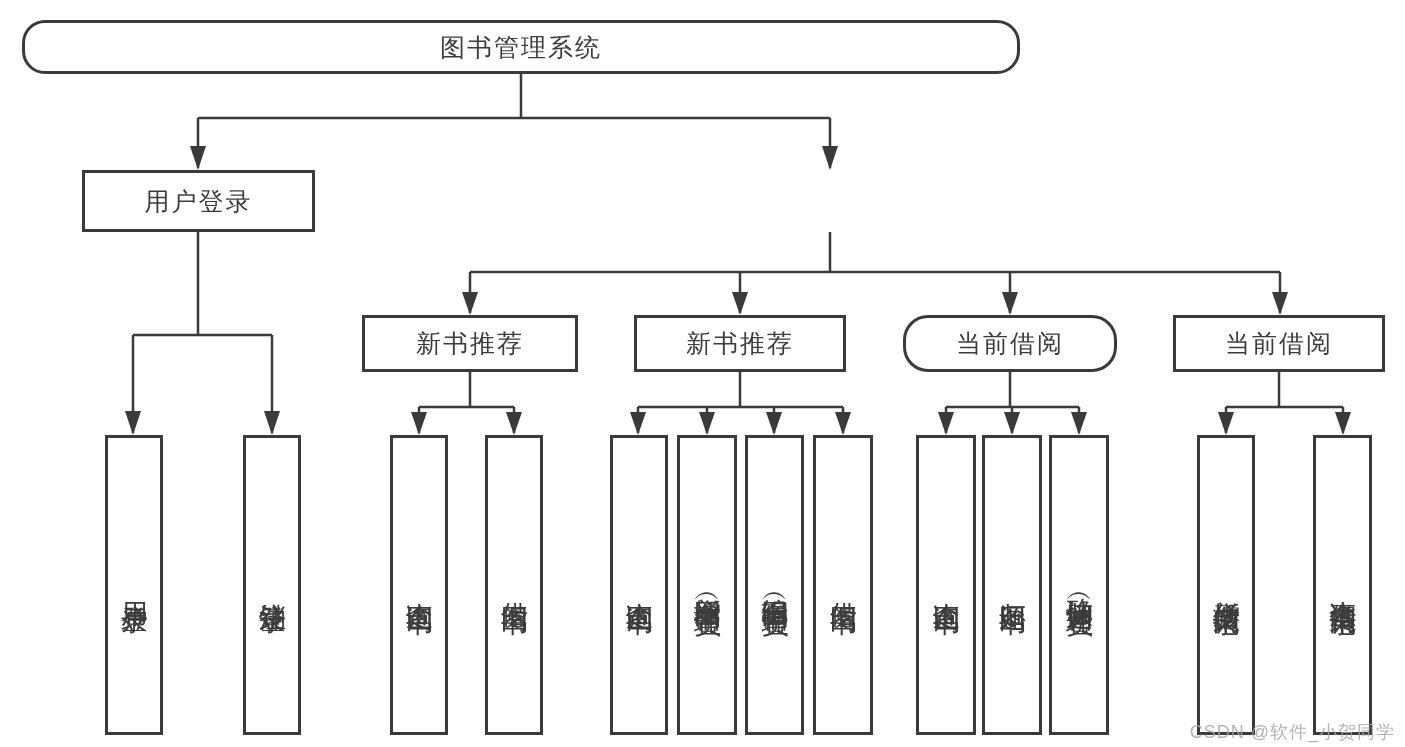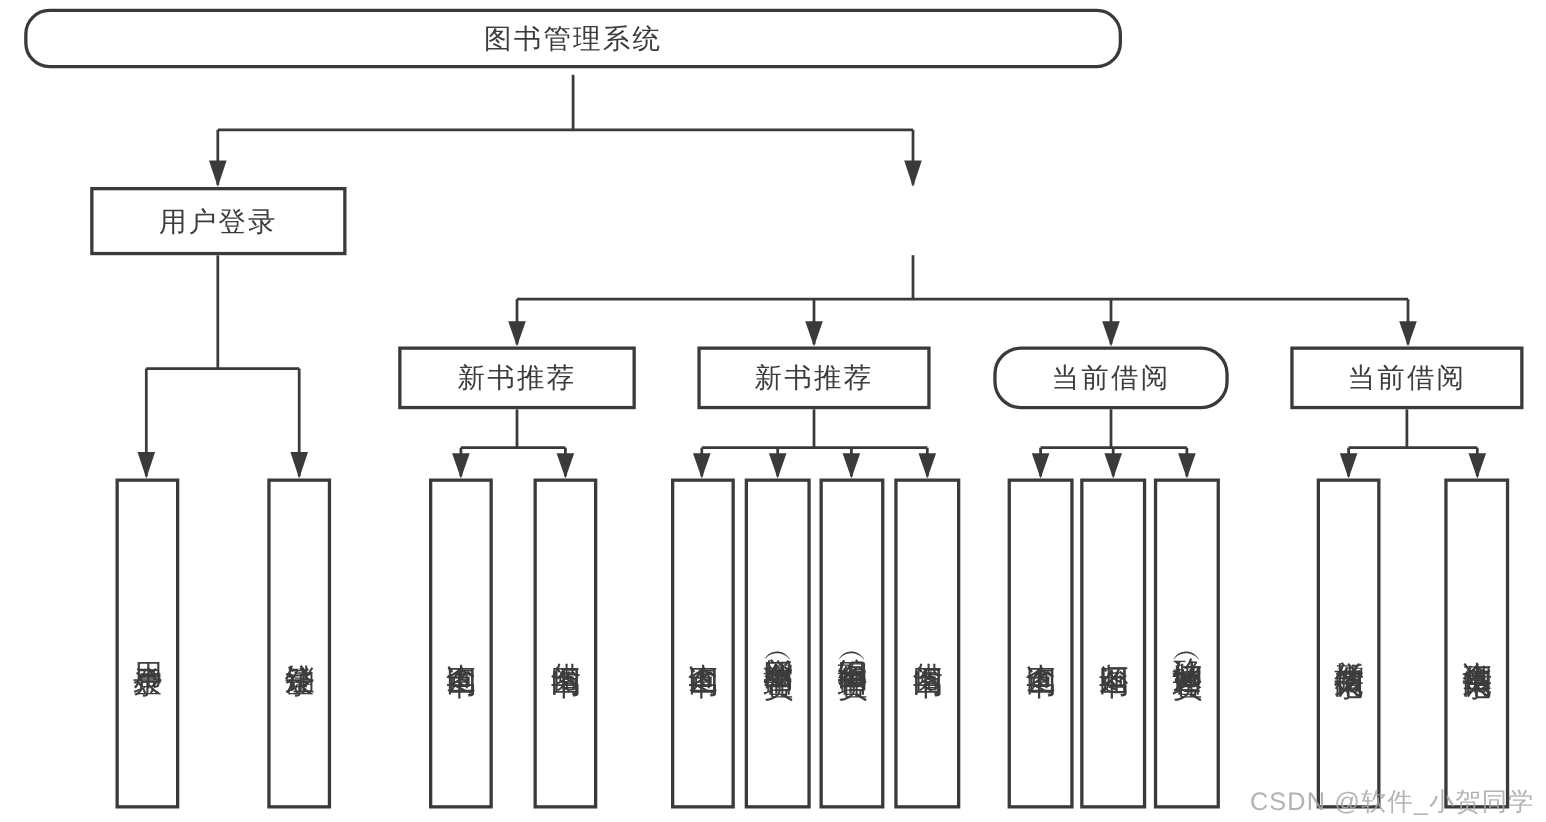--- a/index.html
+++ b/index.html
@@ -29,21 +29,21 @@
     white-space:nowrap;
   }
   .vnode{
     font-size:27px;
     letter-spacing:2px;
     writing-mode:vertical-rl;
     text-orientation:mixed;
     line-height:1;
   }
   
-  .n-root{left:22px;top:8px;width:998px;height:54px;border-radius:23px;}
+  .n-root{left:22px;top:20px;width:998px;height:54px;border-radius:23px;}
   .n-login{left:82px;top:170px;width:233px;height:62px;}
   .n-mgmt{left:712px;top:170px;width:235px;height:62px;}
   .n-rec{left:362px;top:315px;width:216px;height:57px;}
   .n-borrow{left:634px;top:315px;width:212px;height:57px;}
   .n-current{left:903px;top:315px;width:214px;height:57px;border-radius:25px;}
   .n-records{left:1173px;top:315px;width:212px;height:57px;}
   
   .lf{top:435px;height:300px;}
   .l-1a{left:105px;width:58px;}
   .l-1b{left:243px;width:58px;}
@@ -54,21 +54,21 @@
   .l-3c{left:745px;width:59px;}
   .l-3d{left:813px;width:60px;}
   .l-4a{left:916px;width:60px;}
   .l-4b{left:982px;width:60px;}
   .l-4c{left:1049px;width:60px;}
   .l-5a{left:1197px;width:58px;}
   .l-5b{left:1313px;width:59px;}
   .watermark{
     position:absolute;
     right:10px;bottom:3px;
-    font-size:23px;
+    font-size:18px;
     color:#a6a6a6;
     opacity:.85;
     z-index:10;
     letter-spacing:1px;
     white-space:nowrap;
   }
 </style>
 </head>
 <body>
 

